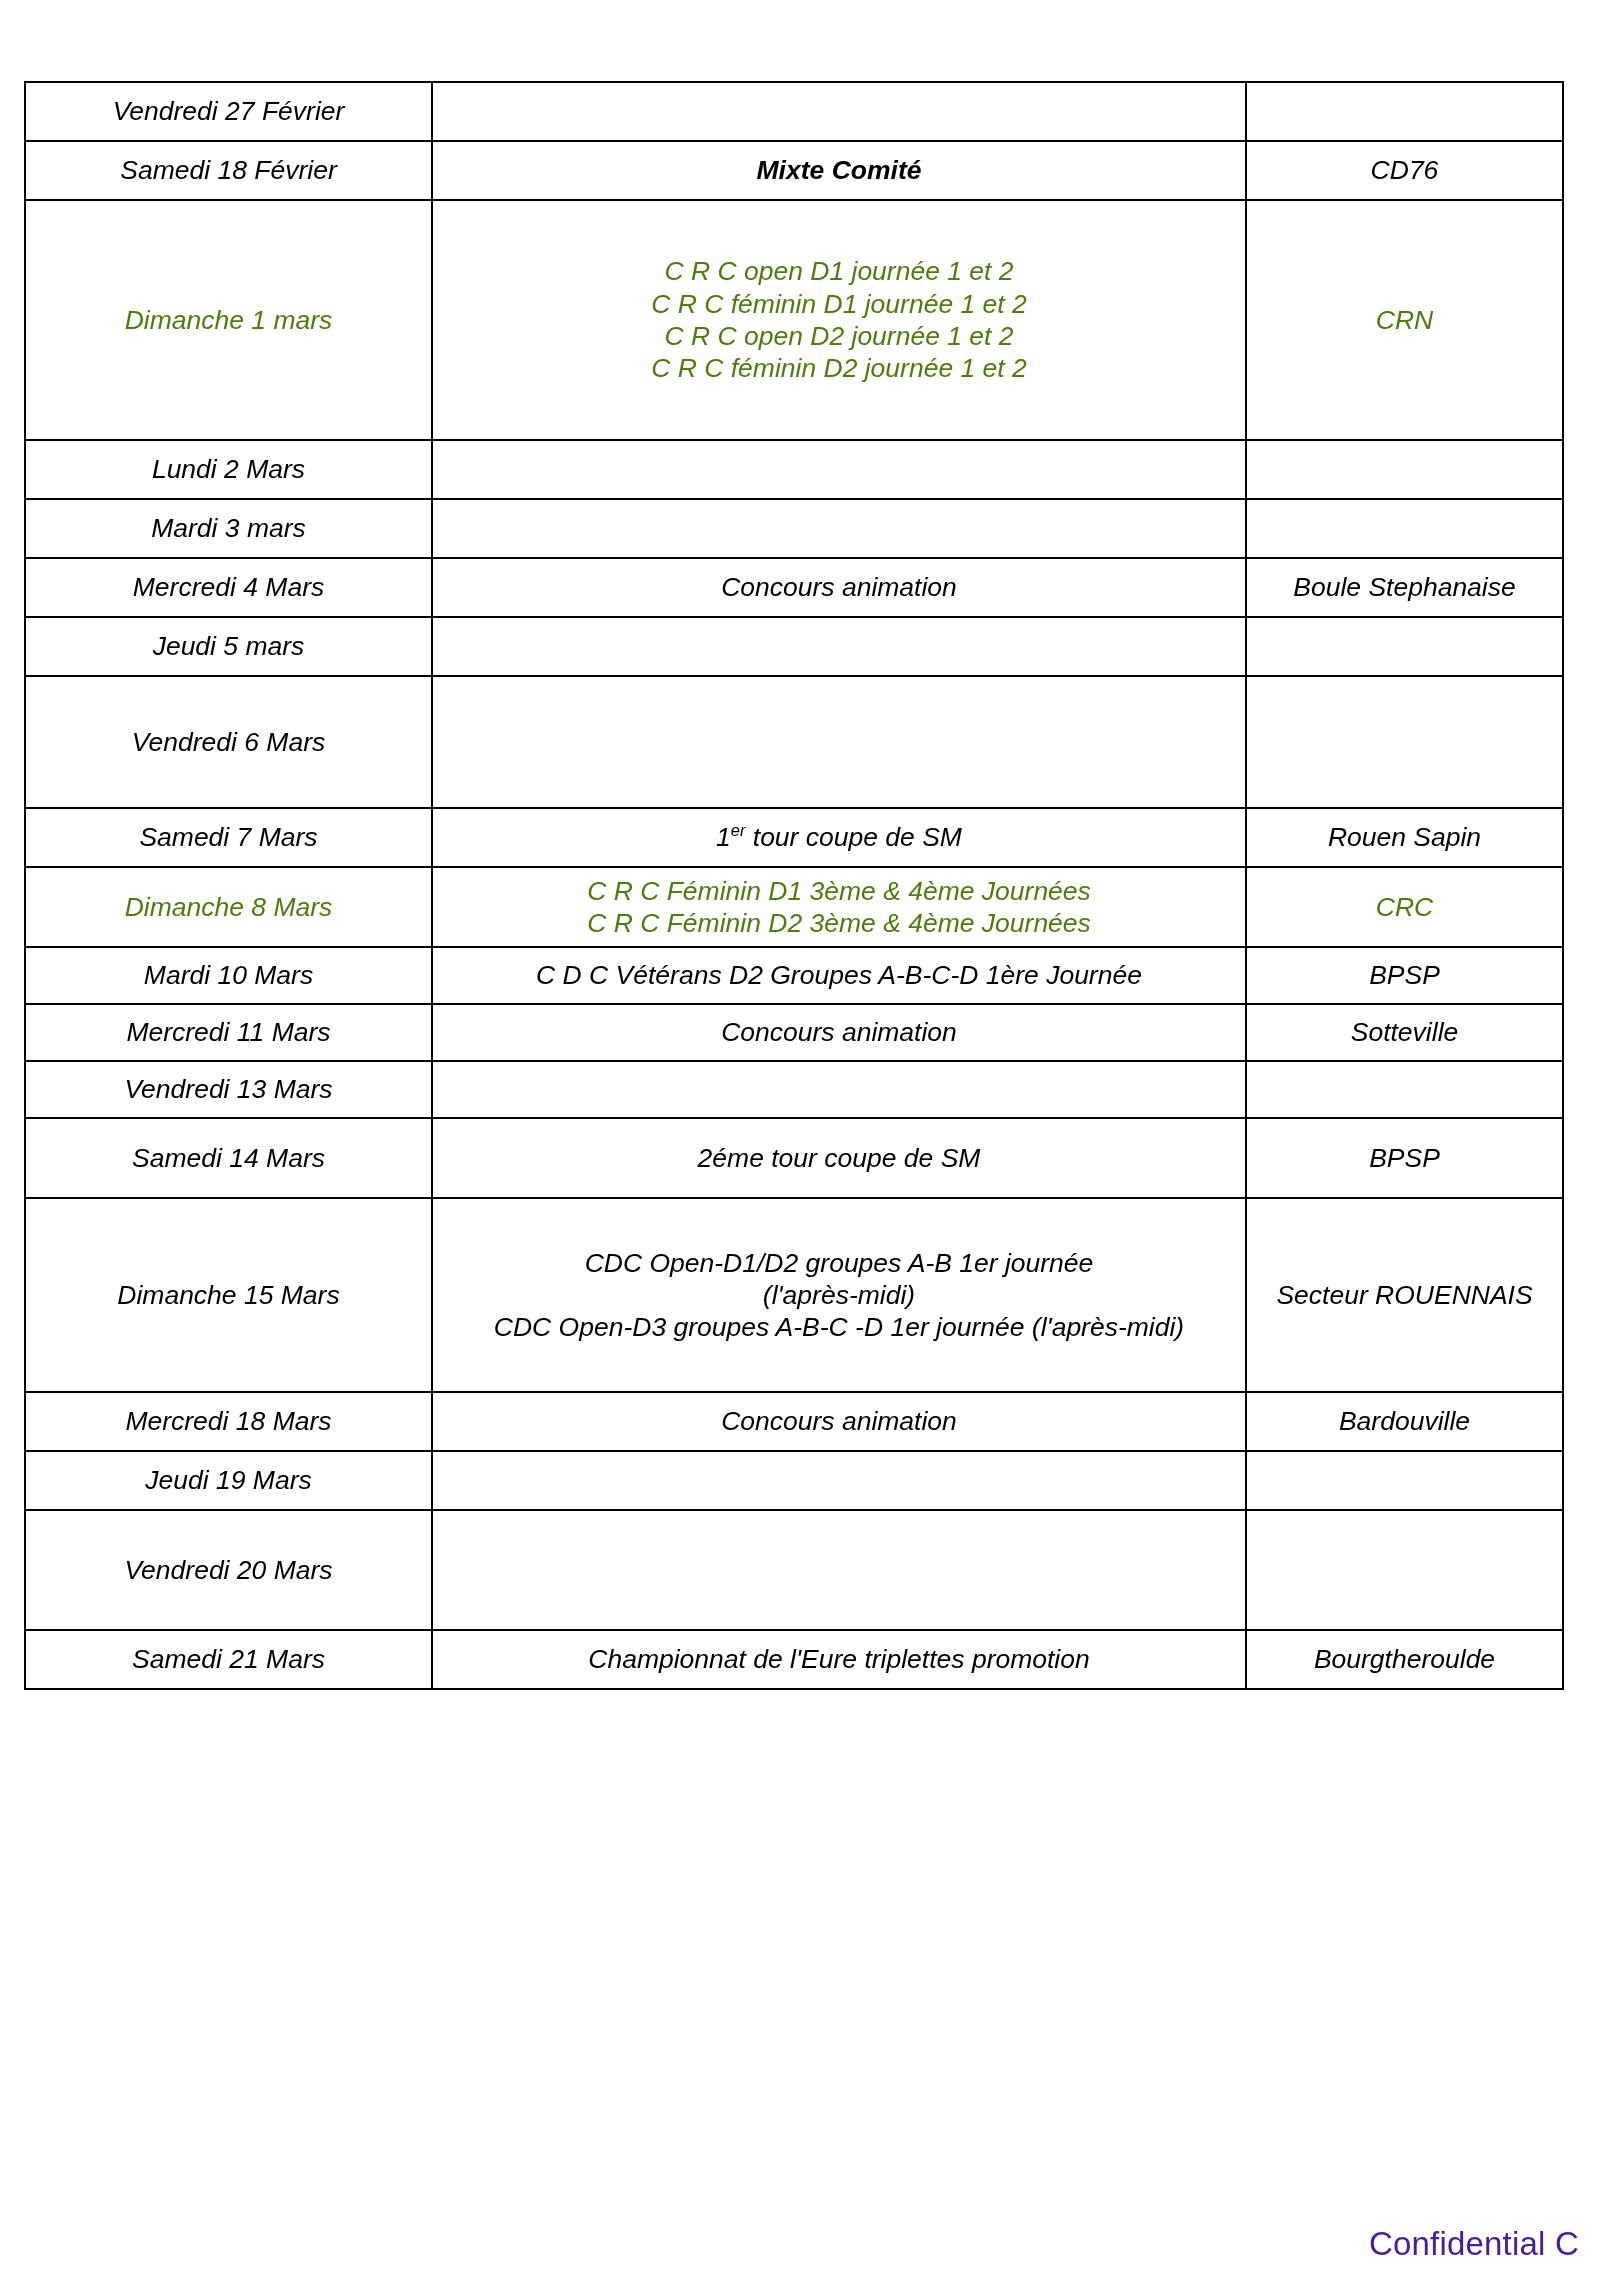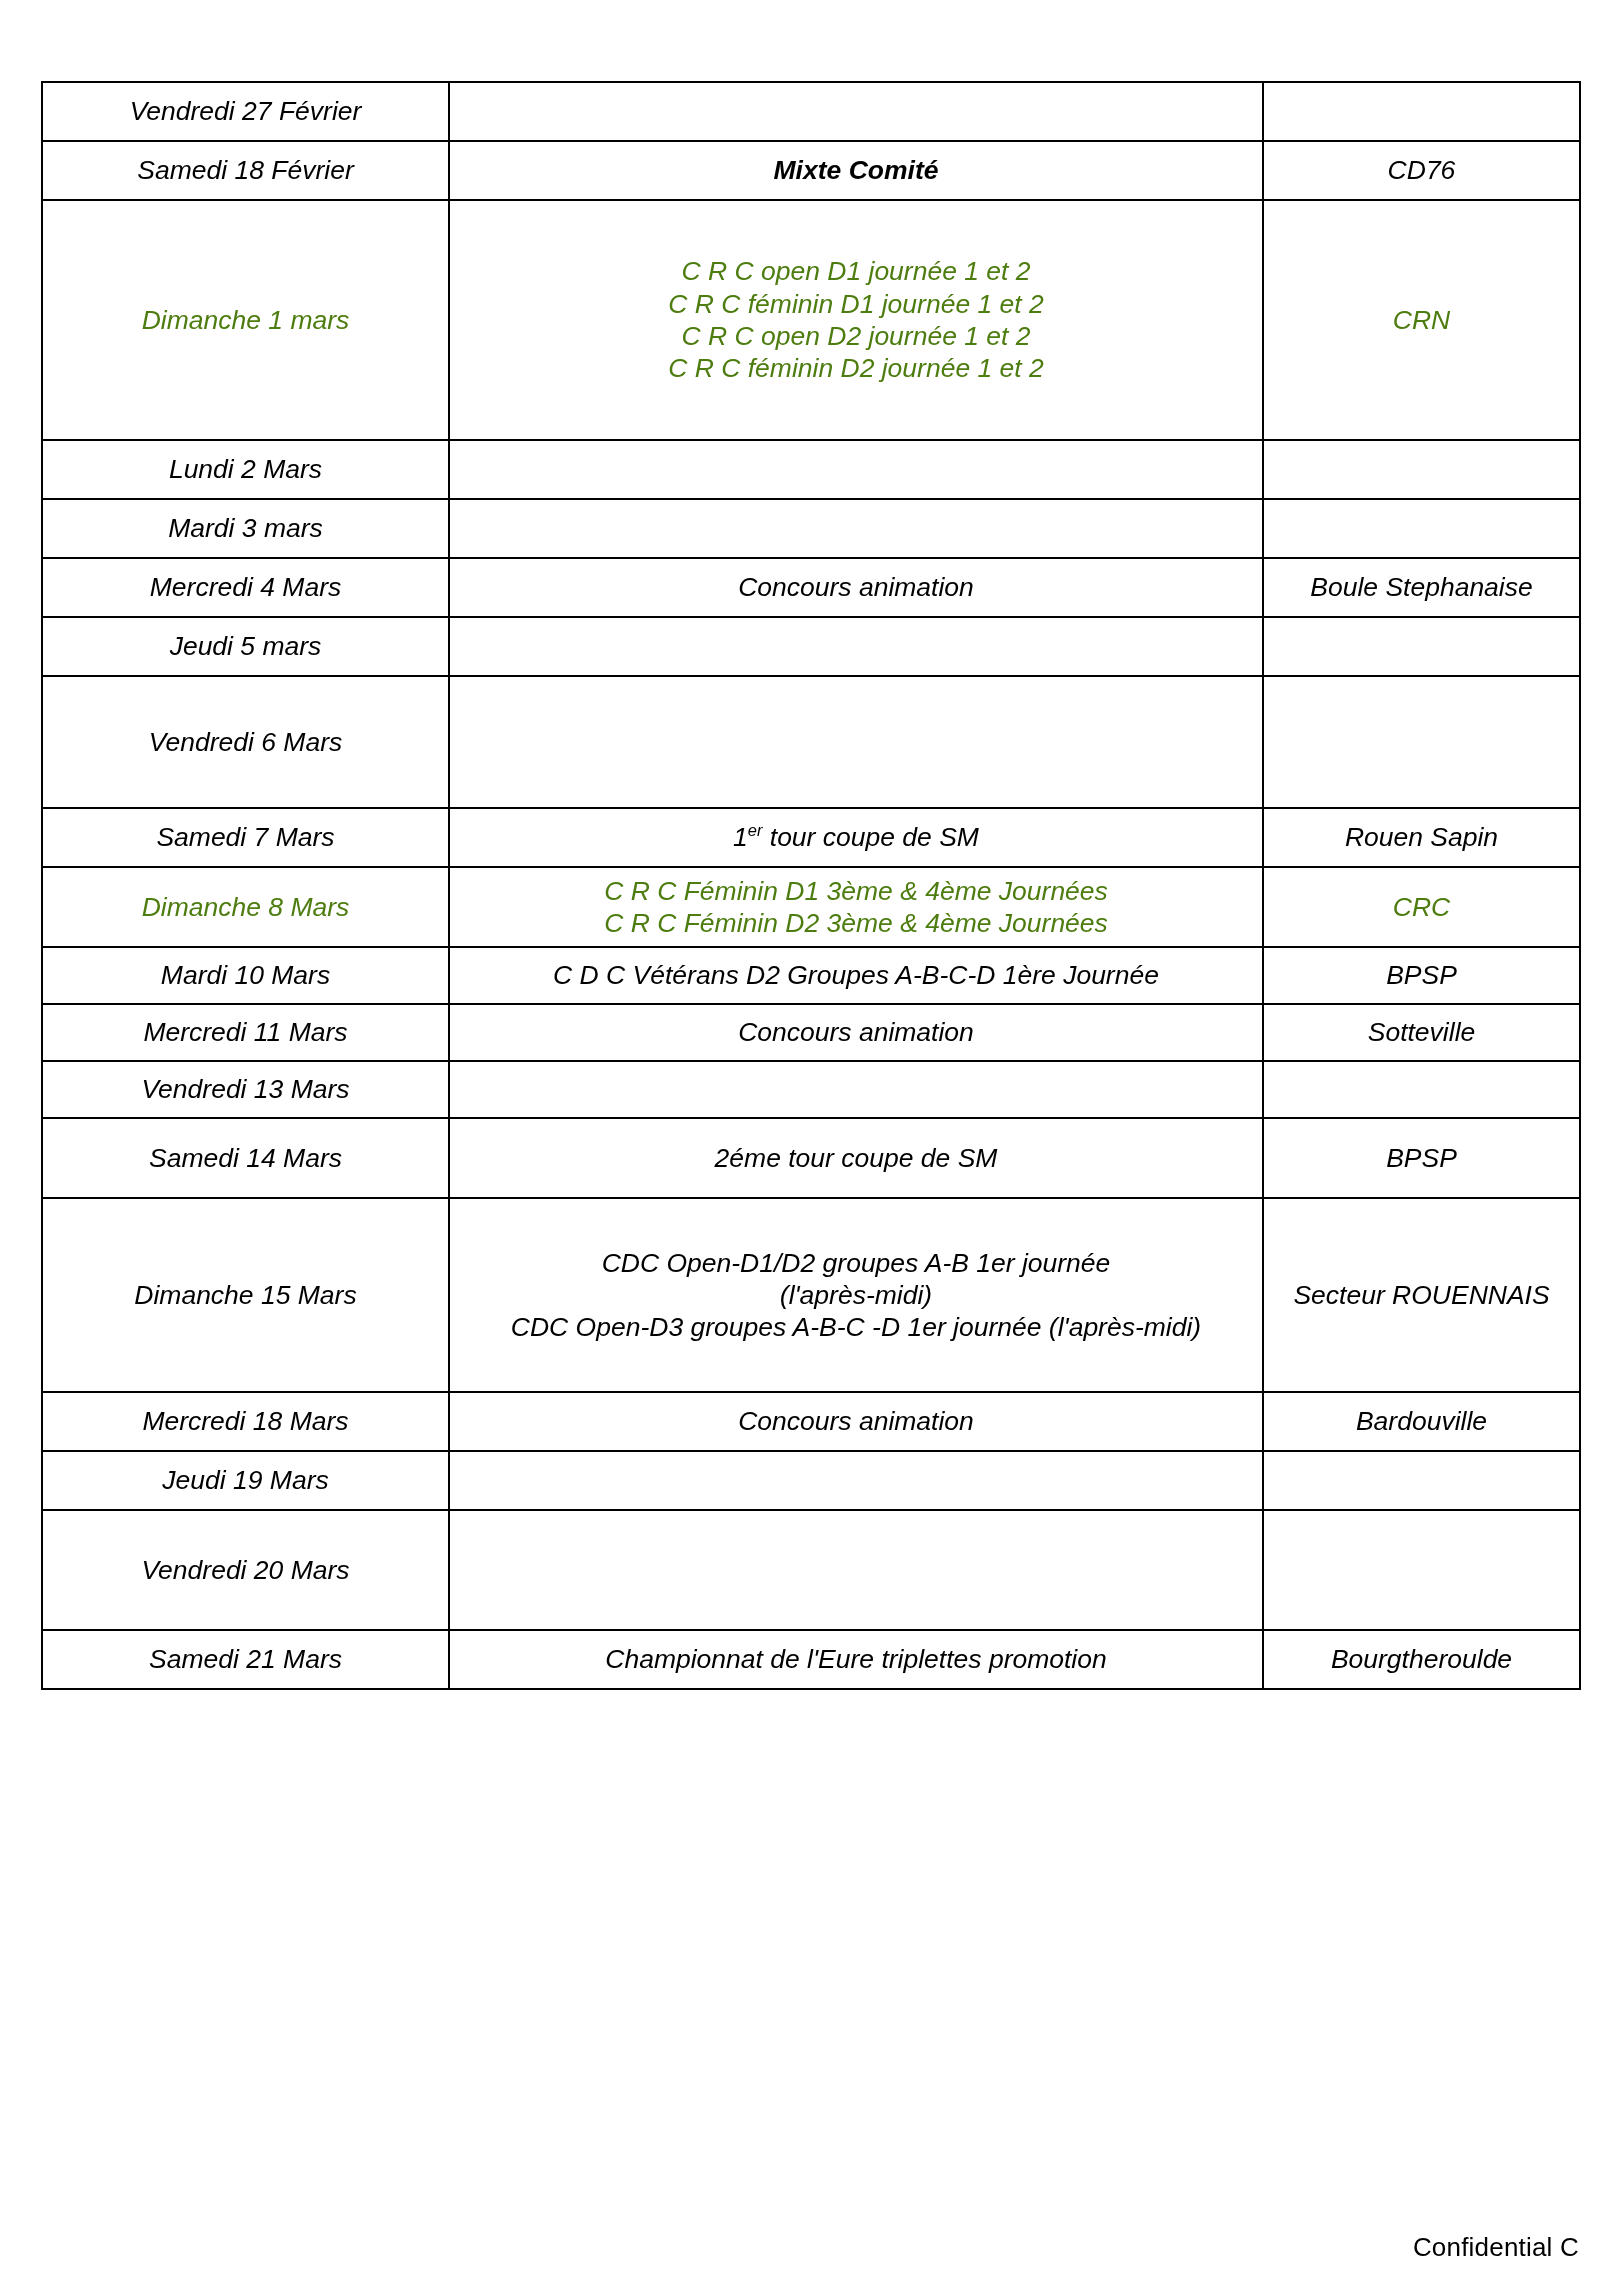--- a/index.html
+++ b/index.html
@@ -19,21 +19,21 @@
   .page {
     position: absolute;
     left: 0; top: 0;
     width: 1620px;
     height: 2292px;
     background: #fff;
   }
 
   .sched-table {
     position: absolute;
-    left: 41px;
+    left: 24px;
     top: 81px;
     width: 1537px;
     border-collapse: collapse;
     table-layout: fixed;
   }
 
   .sched-table td {
     border: 2.9px solid #000000;
     padding: 2px 5.9px;
     vertical-align: middle;
@@ -58,23 +58,23 @@
   sup {
     font-size: 0.62em;
     vertical-align: super;
     line-height: 0;
   }
 
   .footer {
     position: absolute;
     right: 41px;
     bottom: 29px;
-    font-size: 26px;
+    font-size: 33px;
     font-style: normal;
-    color: #000000;
+    color: #4c1d95;
     font-family: "Liberation Sans", sans-serif;
     letter-spacing: 0.2px;
   }
 </style>
 </head>
 <body>
 
 <div class="page">
 
   <table class="sched-table">

